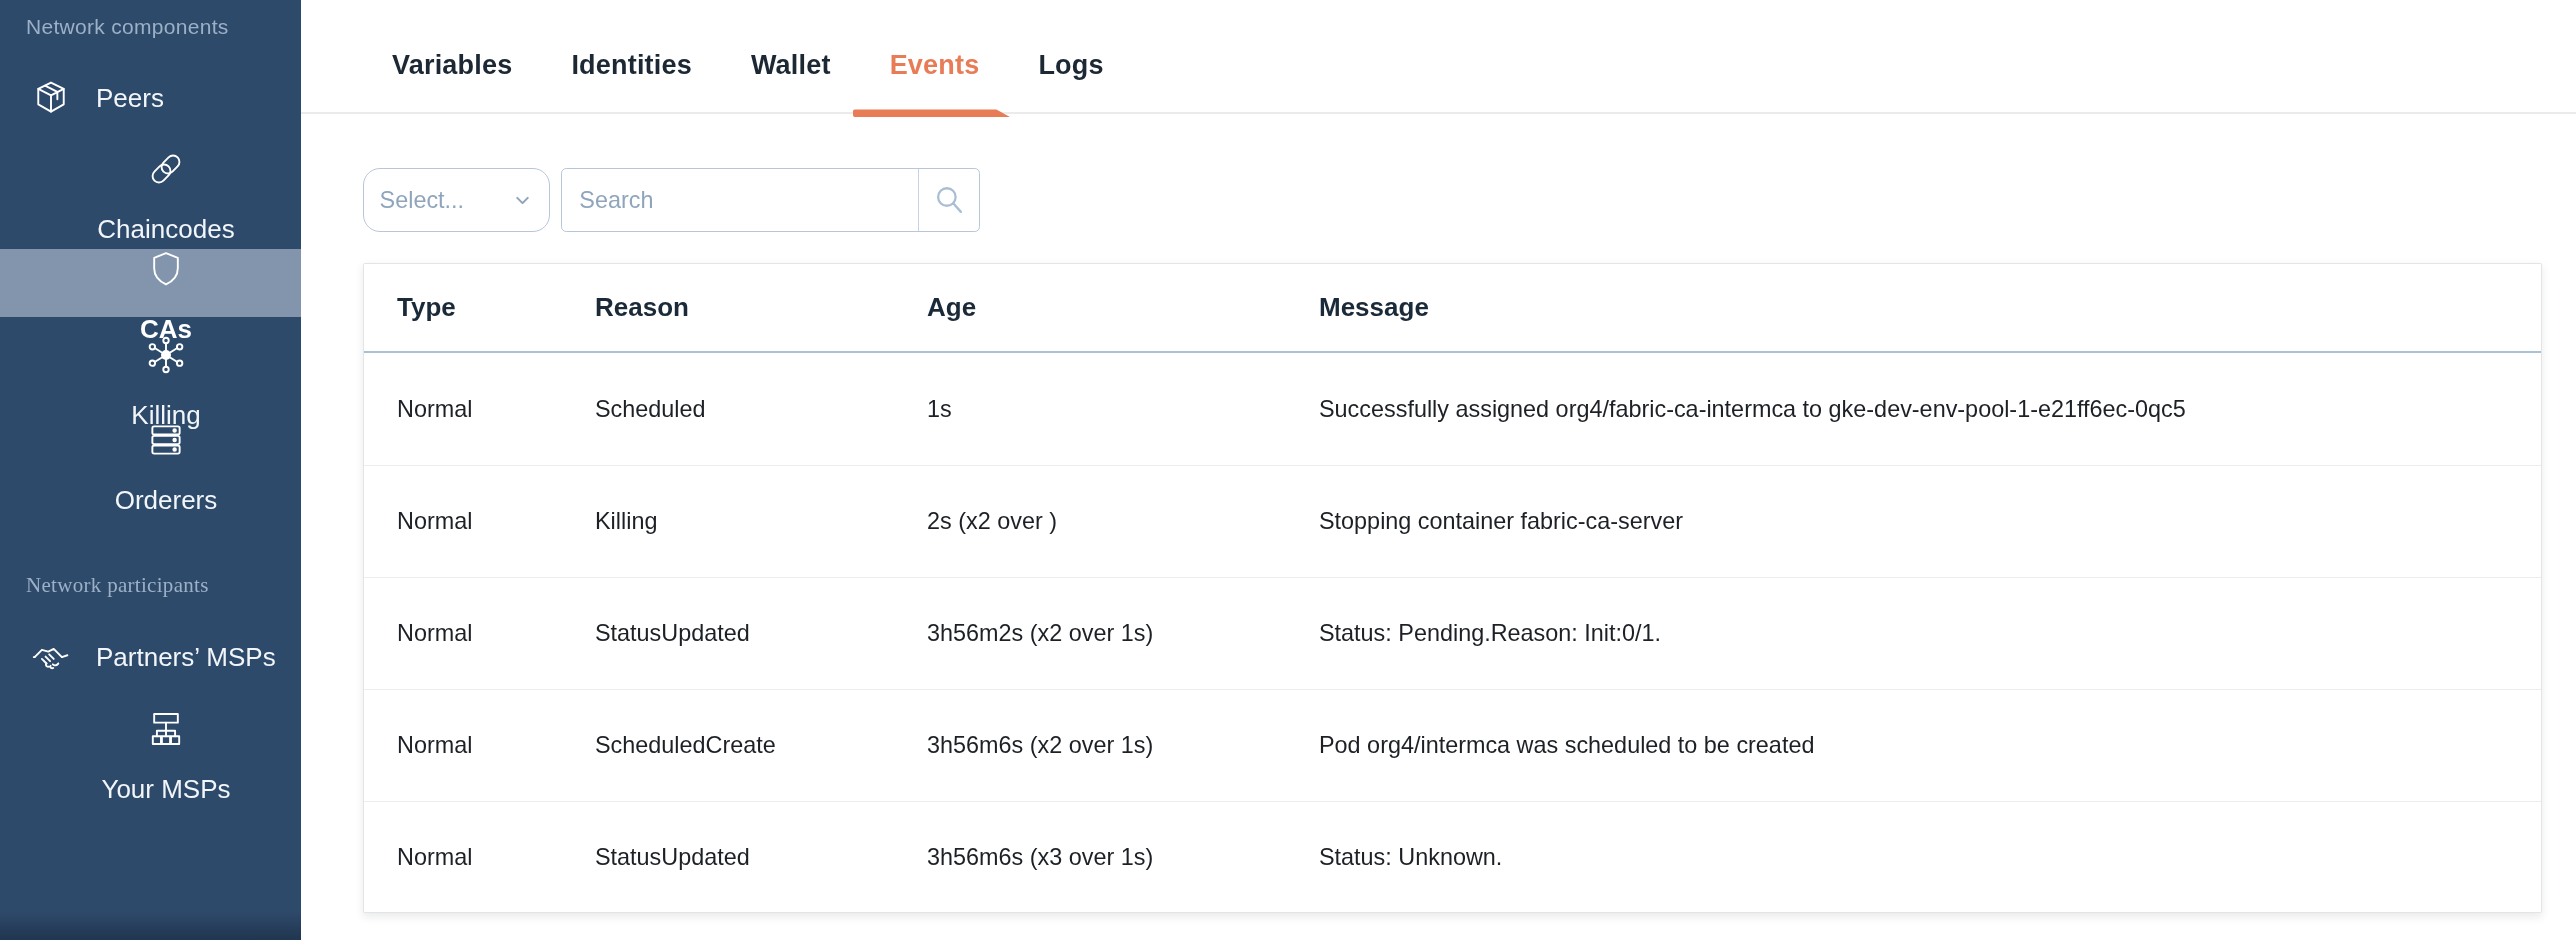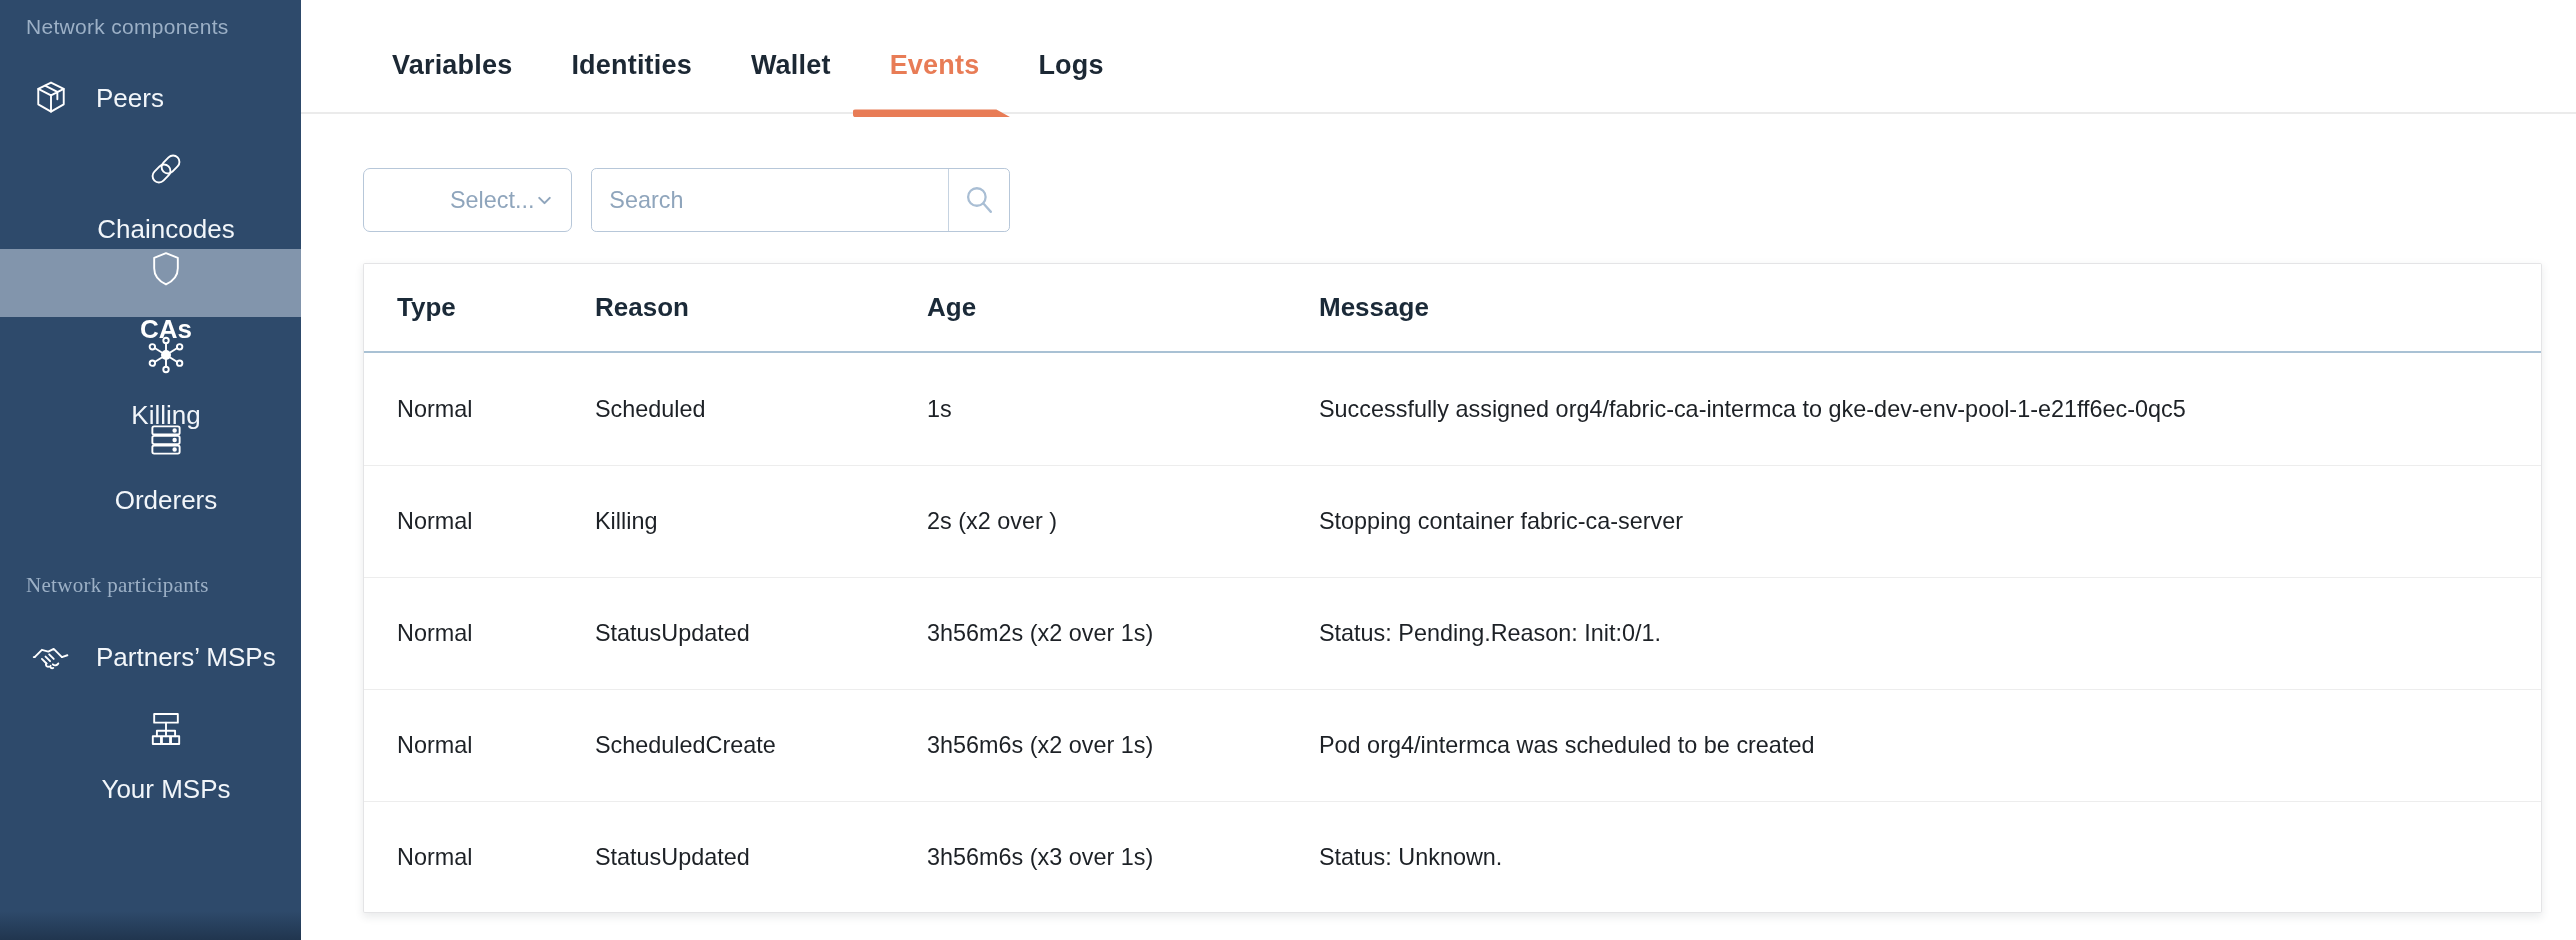--- a/index.html
+++ b/index.html
@@ -48,29 +48,29 @@
   .tab.active::after{
     content:""; position:absolute; left:-37px; right:-31px; bottom:-5.2px; height:7.8px;
     background:var(--accent,#e87c56);
     clip-path:polygon(0 0, calc(100% - 14px) 0, 100% 100%, 0 100%);
     border-radius:2.6px 0 0 2.6px;
   }
 
   
   .filters{ margin:54px 0 0 62px; display:flex; align-items:stretch; }
   .select-box{
-    width:209px; height:64px; border:1.7px solid var(--field_border,#b7c7d9);
-    border-radius:7px; display:flex; align-items:center; padding:0 15.6px;
-    cursor:pointer; background:#fff;text-align:right;
+    width:187px; height:64px; border:1.7px solid var(--field_border,#b7c7d9);
+    border-radius:17px; display:flex; align-items:center; padding:0 15.6px;
+    cursor:pointer; background:#fff;
   }
   .select-box .select-value{ flex:1; font-size:23.4px; color:var(--placeholder,#8fa5bc); }
   .select-box svg{ width:21px; height:21px; stroke:var(--placeholder,#8fa5bc);
     fill:none; stroke-width:2.4; stroke-linecap:round; stroke-linejoin:round; }
   .search-box{
-    margin-left:19px; width:419px; height:64px; border:1.7px solid var(--field_border,#b7c7d9);
+    margin-left:11px; width:419px; height:64px; border:1.7px solid var(--field_border,#b7c7d9);
     border-radius:5.2px; display:flex; background:#fff; overflow:hidden;
   }
   .search-box input{
     flex:1; border:none; outline:none; font-size:23.4px; padding:0 8.7px 0 17.3px;
     color:#26364a; font-family:inherit; background:transparent;
   }
   .search-box input::placeholder{ color:var(--placeholder,#8fa5bc); opacity:1; }
   .search-addon{
     width:61px; border-left:0.9px solid #c6d3e1; display:flex;
     align-items:center; justify-content:center; cursor:pointer;

